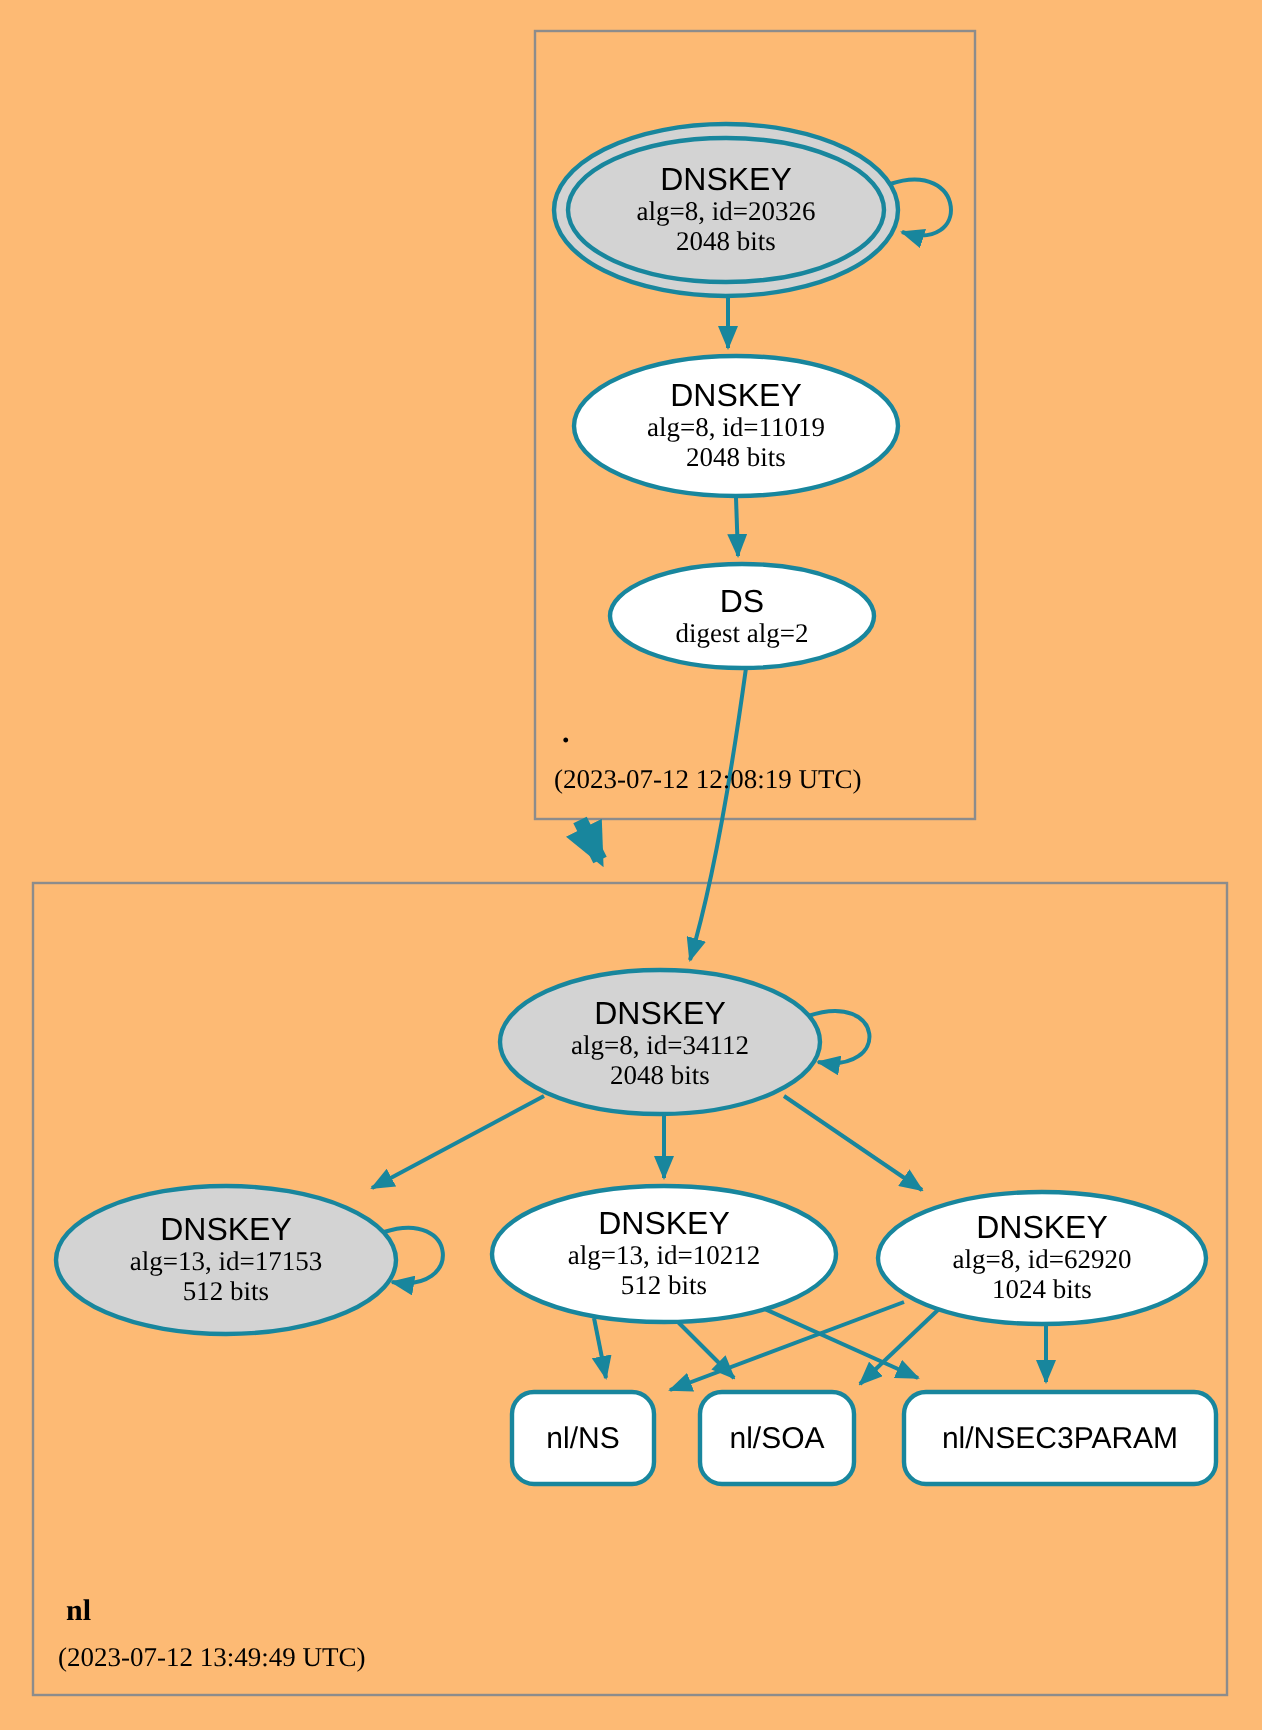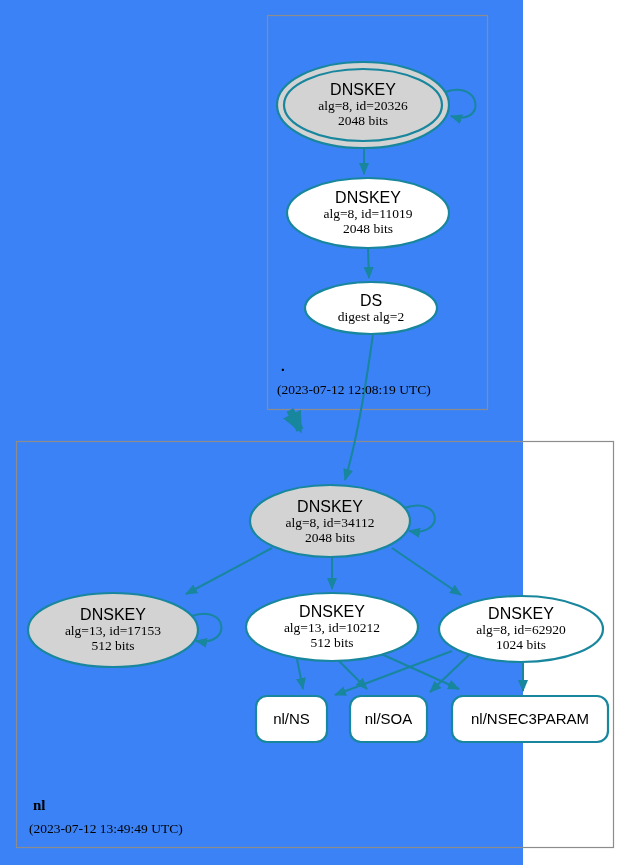--- a/index.html
+++ b/index.html
@@ -3,21 +3,21 @@
 <meta charset="utf-8">
 <style>
   :root{
     --edge:#18869d;
     --ksk_fill:#d3d3d3;
     --node_fill:#ffffff;
     --zone_border:#8c8c8c;
     --text:#000000;
   }
   html,body{margin:0;padding:0;background:#ffffff;}
-  .stage{width:523px;height:865px;position:relative;background:#3b82f6;}
+  .stage{width:631px;height:865px;position:relative;background:#fdba74;}
   .zonebox{fill:none;stroke:var(--zone_border);stroke-width:1.2;}
   .edge{stroke:var(--edge);stroke-width:2;fill:none;}
   .edge-thick{stroke:var(--edge);stroke-width:7.5;fill:none;}
   .node-ellipse{stroke:var(--edge);stroke-width:2.2;fill:var(--node_fill);}
   .node-ellipse.ksk{fill:var(--ksk_fill);}
   .rrset-rect{fill:var(--node_fill);stroke:var(--edge);stroke-width:2.2;}
   marker path{fill:var(--edge);}
   text{fill:var(--text);}
   .node-title{font-family:"Liberation Sans",sans-serif;font-size:16px;text-anchor:middle;}
   .node-detail{font-family:"Liberation Serif",serif;font-size:13.5px;text-anchor:middle;}

